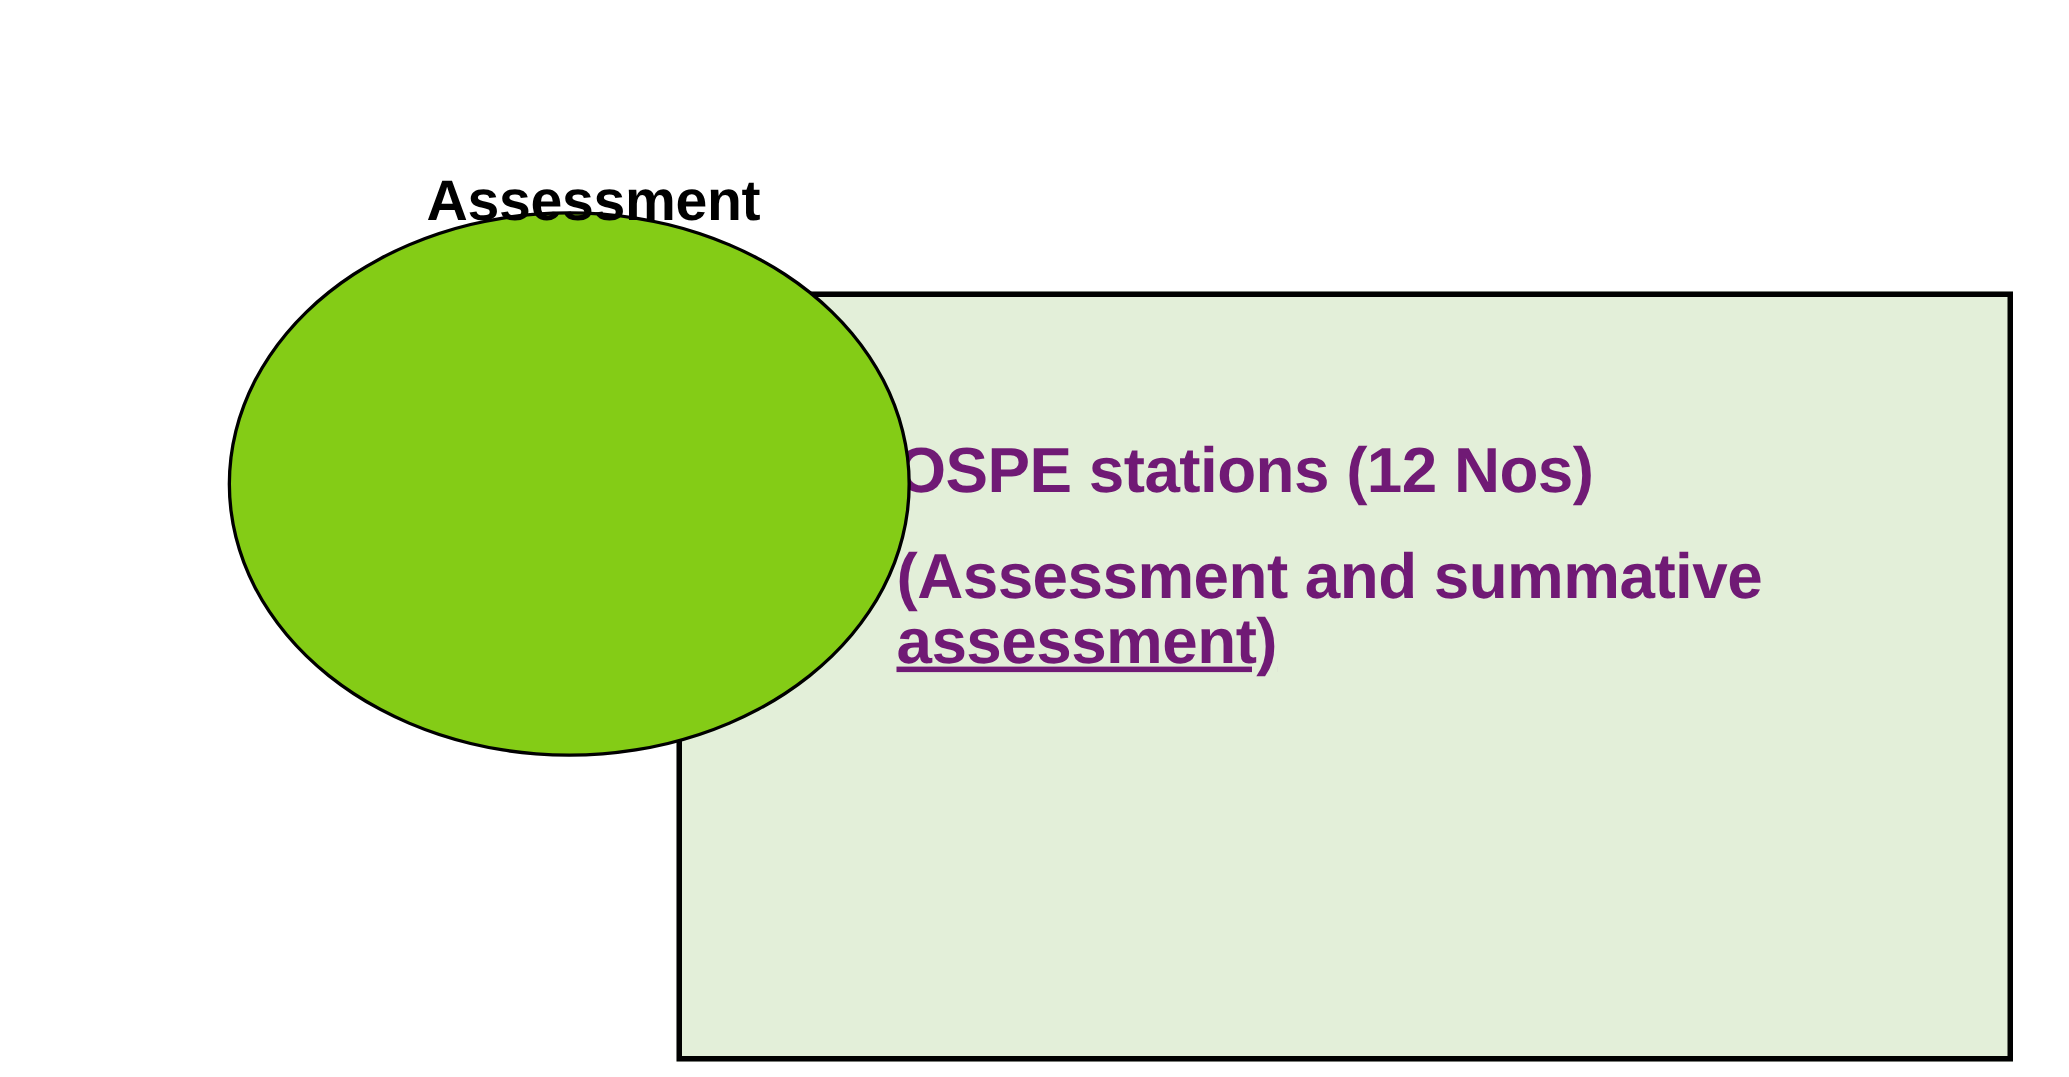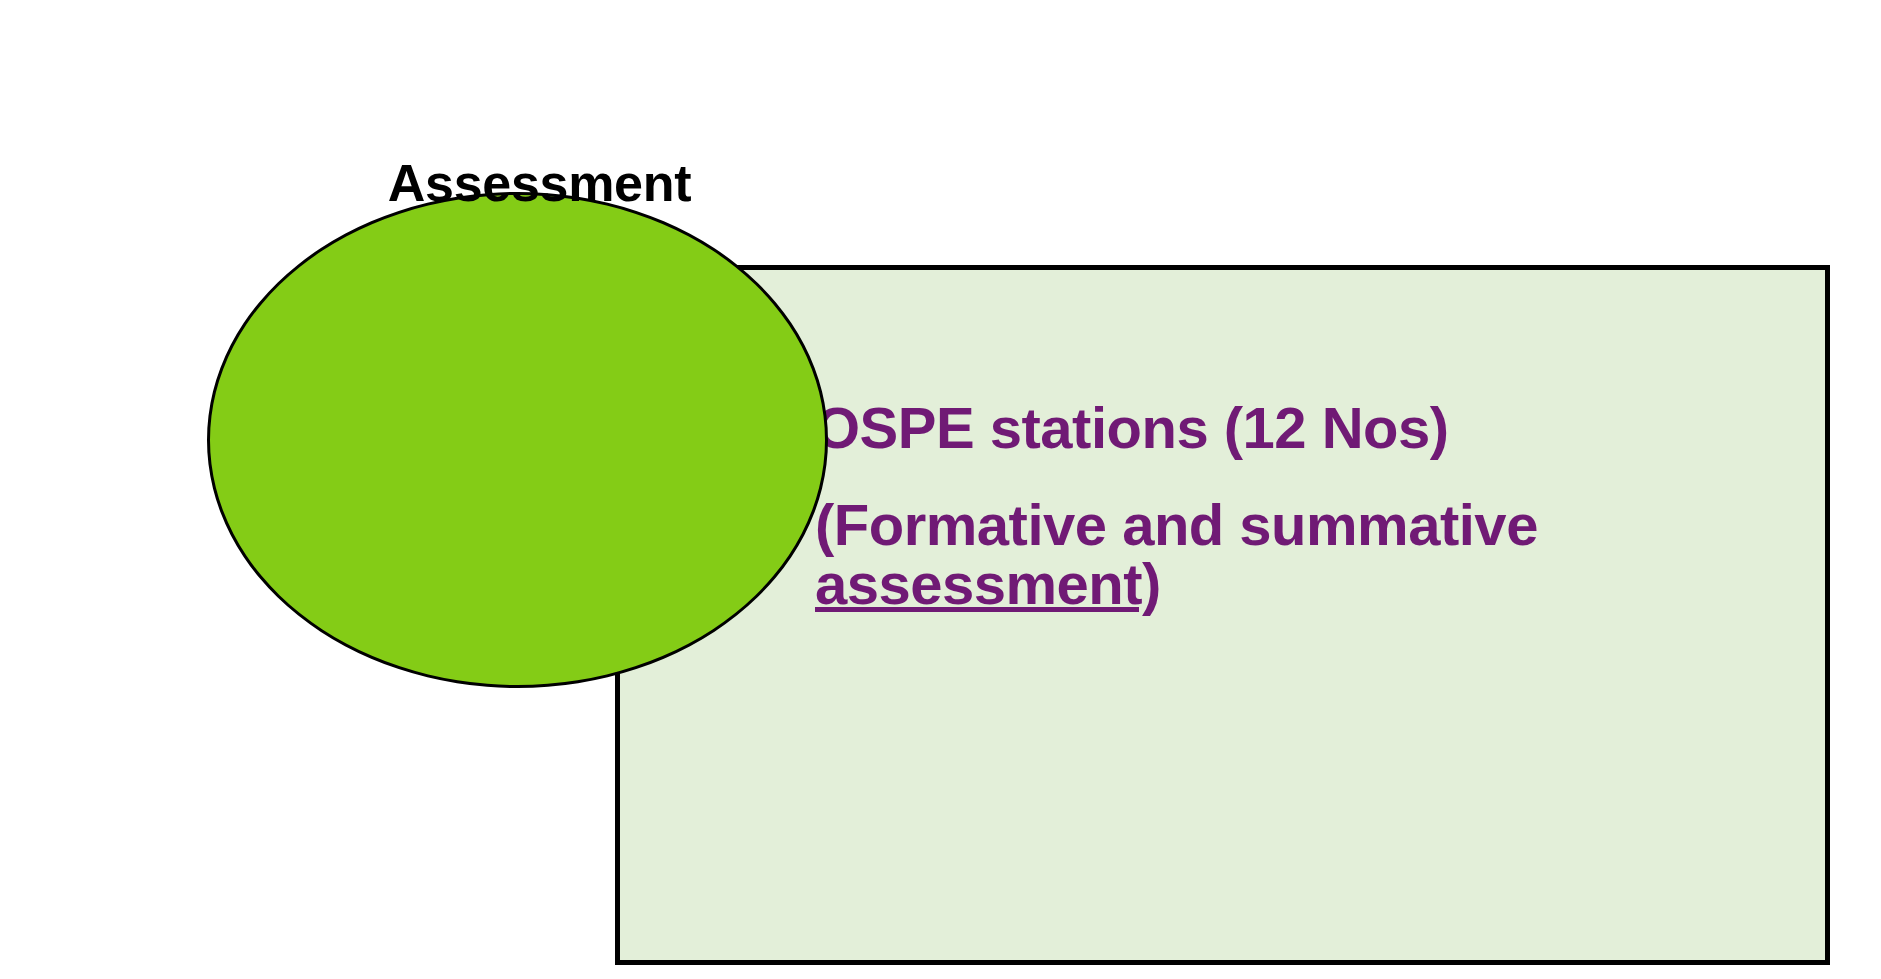--- a/index.html
+++ b/index.html
@@ -88,21 +88,21 @@
 
 <div id="canvas">
 
   <div id="shape-layer">
 
     <div class="rect-node">
     </div>
 
     <div class="rect-text">
       <p class="line-1">OSPE stations (12 Nos)</p>
-      <p class="line-2">(Formative and summative</p>
+      <p class="line-2">(Assessment and summative</p>
       <p class="line-3">assessment)</p>
     </div>
 
     <div class="ellipse-node">
       <span class="ellipse-label">Assessment</span>
     </div>
 
   </div>
 </div>
 

